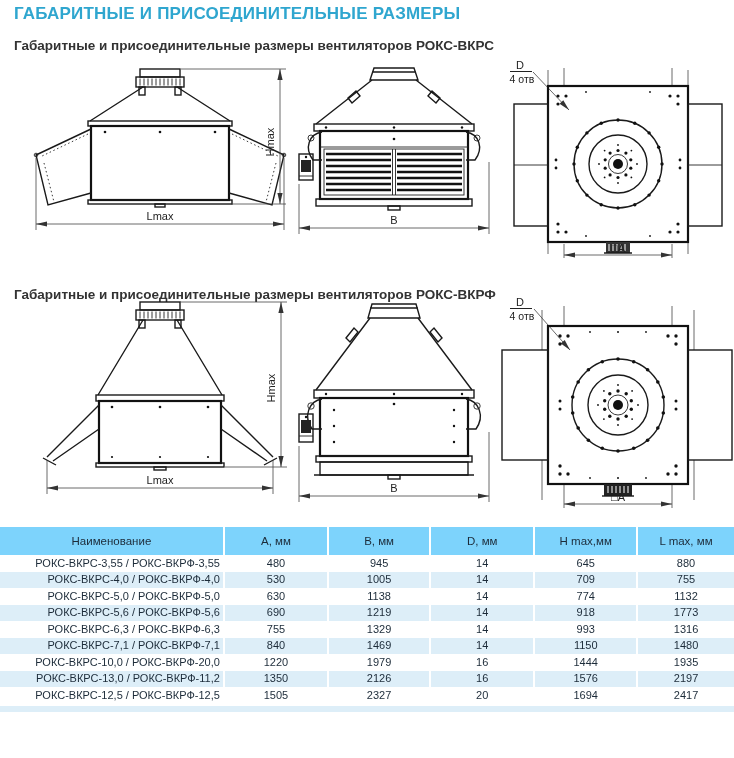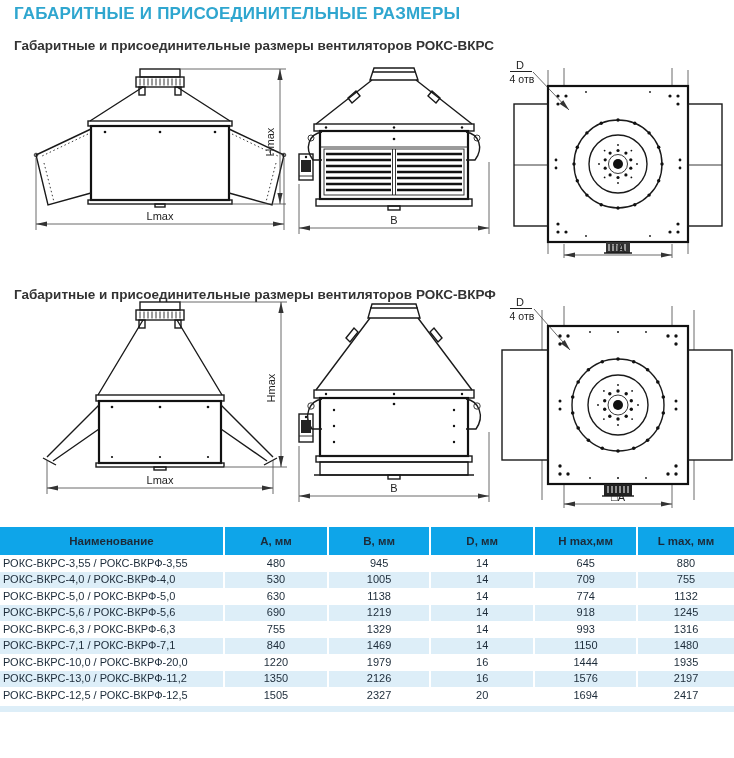--- a/index.html
+++ b/index.html
@@ -17,26 +17,26 @@
   svg .thin{stroke:#222;stroke-width:.9;fill:none}
   svg .dim{stroke:#444;stroke-width:.8;fill:none}
   svg .dash{stroke:#222;stroke-width:.9;fill:none;stroke-dasharray:1.5 2.6}
   svg .slat{stroke:#111;stroke-width:2.4;fill:none}
   svg .dot{fill:#111;stroke:none}
   svg text.lbl{font-family:"Liberation Sans",sans-serif;font-size:11px;fill:#222;font-weight:normal}
   svg text.sm{font-size:10.5px}
   .arrowed{marker-start:url(#arr);marker-end:url(#arr)}
   .tbl-wrap{position:absolute;left:0;top:527px;width:734px;}
   table{width:100%;border-collapse:collapse;table-layout:fixed;}
-  th{background:#0ea5e9;font-size:11.5px;font-weight:bold;color:#1c2b39;
+  th{background:#7dd3fc;font-size:11.5px;font-weight:normal;color:#1c2b39;
      padding:8px 3px;border-left:2px solid #fff;text-align:center;}
   th:first-child{border-left:none;}
   td{font-size:11px;color:#1c2b39;padding:1.5px 3px;text-align:center;
      border-left:2px solid #fff;line-height:13.5px;}
-  td:first-child{border-left:none;text-align:left;margin-top:25px;}
+  td:first-child{border-left:none;text-align:right;margin-top:25px;}
   tbody tr:nth-child(even){background:#ddeef8;}
   .bottom-strip{height:6px;background:#ddeef8;margin-top:2px;}
 </style>
 </head>
 <body>
 
 <div class="page">
 
   <svg width="0" height="0" style="position:absolute">
     <defs>
@@ -396,21 +396,21 @@
             <td>14</td>
             <td>774</td>
             <td>1132</td>
           </tr>
           <tr>
             <td>РОКС-ВКРС-5,6 / РОКС-ВКРФ-5,6</td>
             <td>690</td>
             <td>1219</td>
             <td>14</td>
             <td>918</td>
-            <td>1245</td>
+            <td>1773</td>
           </tr>
           <tr>
             <td>РОКС-ВКРС-6,3 / РОКС-ВКРФ-6,3</td>
             <td>755</td>
             <td>1329</td>
             <td>14</td>
             <td>993</td>
             <td>1316</td>
           </tr>
           <tr>

